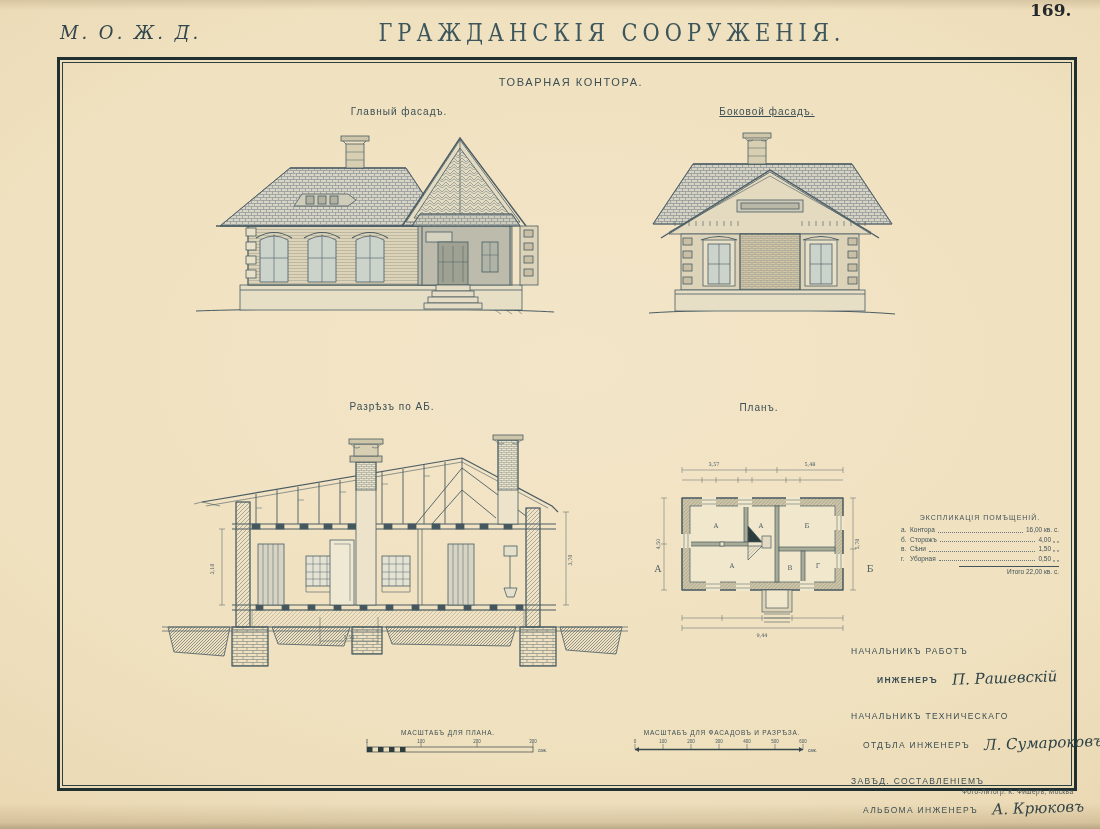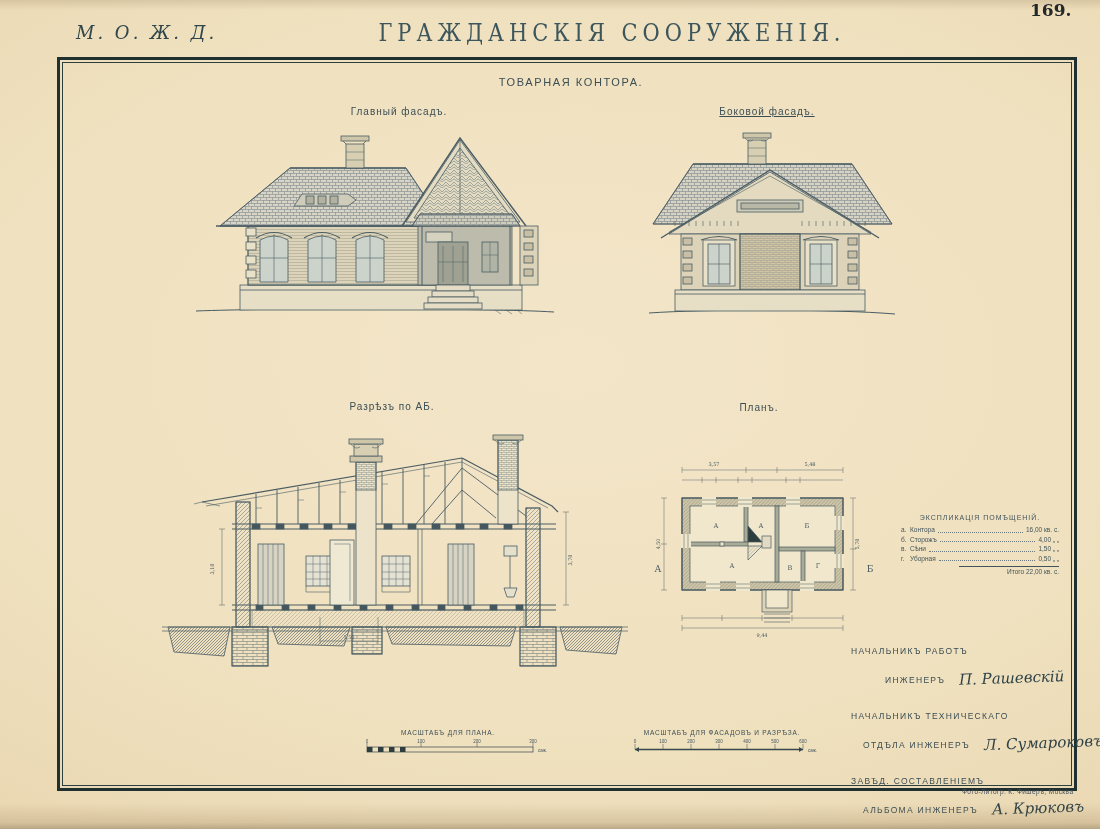--- a/index.html
+++ b/index.html
@@ -80,21 +80,21 @@
   .svgdim{font-size:5px;}
   .svgroom{font-size:6.5px;}
   .svgmark{font-size:9px;}
   .svgtick{font-size:4.5px;font-family:"Liberation Sans",sans-serif;}
 </style>
 </head>
 <body>
 
 <div class="sheet">
 
-  <div class="abs railway-mark" style="left:76px;top:22px;text-align:center;">М. О. Ж. Д.</div>
+  <div class="abs railway-mark" style="left:60px;top:22px;text-align:center;">М. О. Ж. Д.</div>
   <div class="abs plate-title" style="left:612px;top:21px;">ГРАЖДАНСКІЯ СООРУЖЕНІЯ.</div>
   <div class="abs page-num" style="left:1030px;top:0;">169.</div>
 
   <div class="frame">
     <div class="frame-inner"></div>
   </div>
 
   <div class="abs ctr caps sub" style="left:571px;top:76px;">ТОВАРНАЯ КОНТОРА.</div>
 
   <div class="abs ctr caps lbl" style="left:399px;top:106px;text-align:center;">Главный фасадъ.</div>
@@ -526,21 +526,21 @@
       <span class="dots"></span>
       <span class="vl">0,50 „ „</span>
     </div>
     <div class="total">Итого 22,00 кв. с.</div>
   </div>
 
   <div class="abs sigblock" style="left:851px;top:646px;">
     <div class="sig">
       <span class="caps sig l1">НАЧАЛЬНИКЪ РАБОТЪ</span>
       <span class="l2">
-        <span class="caps sig" style="margin-left:22px;">ИНЖЕНЕРЪ</span>
+        <span class="caps sig" style="margin-left:14px;font-weight:bold;">ИНЖЕНЕРЪ</span>
         <span class="name">П. Рашевскій</span>
       </span>
     </div>
     <div class="sig">
       <span class="caps sig l1">НАЧАЛЬНИКЪ ТЕХНИЧЕСКАГО</span>
       <span class="l2">
         <span class="caps sig">ОТДѢЛА ИНЖЕНЕРЪ</span>
         <span class="name">Л. Сумароковъ</span>
       </span>
     </div>

